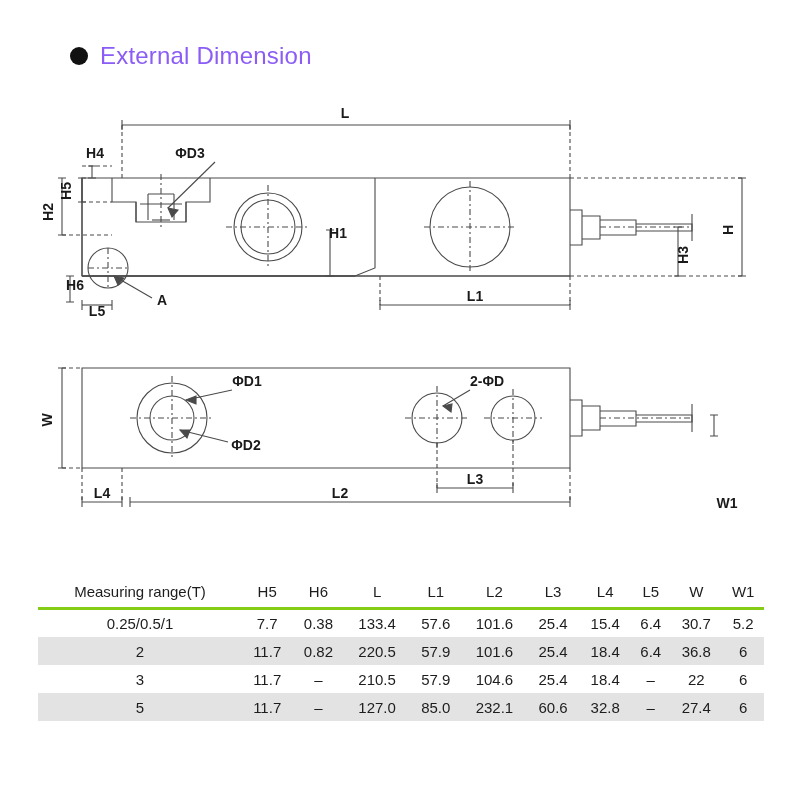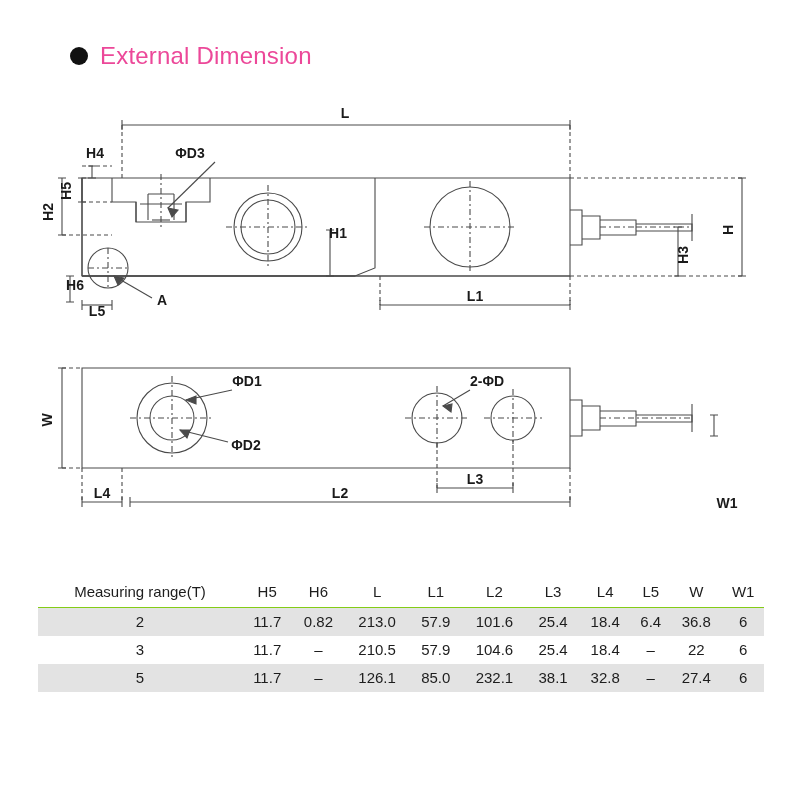--- a/index.html
+++ b/index.html
@@ -12,36 +12,36 @@
     overflow:hidden;
   }
   .title-row{
     position:absolute;left:70px;top:42px;
     display:flex;align-items:center;gap:12px;
   }
   .bullet{
     width:18px;height:18px;border-radius:50%;background:#111;display:inline-block;
   }
   .title-text{
-    font-size:24px;color:#ec4899;letter-spacing:.2px;
+    font-size:24px;color:#8b5cf6;letter-spacing:.2px;
   }
   .drawing{
     position:absolute;left:0;top:90px;width:800px;height:470px;
   }
   .table-wrap{
     position:absolute;left:38px;top:578px;width:726px;
   }
   table.spec{
     border-collapse:collapse;width:100%;font-size:15px;
   }
   table.spec th, table.spec td{
     text-align:center;padding:5px 2px;font-weight:normal;color:#1d1d1d;
   }
   table.spec thead th{
-    border-bottom:1px solid #84cc16;
+    border-bottom:3px solid #84cc16;
     padding-bottom:7px;
     font-size:15px;
   }
   table.spec thead th.first{ text-align:center; }
   table.spec tbody tr.alt{ background:#e3e3e3; }
   table.spec tbody tr{ height:28px; }
   table.spec tbody tr td:first-child{ width:200px; }
   svg{display:block;}
   text{font-family:"Liberation Sans", sans-serif;}
 </style>
@@ -238,25 +238,38 @@
         <th>L1</th>
         <th>L2</th>
         <th>L3</th>
         <th>L4</th>
         <th>L5</th>
         <th>W</th>
         <th>W1</th>
       </tr>
     </thead>
     <tbody>
+      <tr>
+        <td>0.25/0.5/1</td>
+        <td>7.7</td>
+        <td>0.38</td>
+        <td>133.4</td>
+        <td>57.6</td>
+        <td>101.6</td>
+        <td>25.4</td>
+        <td>15.4</td>
+        <td>6.4</td>
+        <td>30.7</td>
+        <td>5.2</td>
+      </tr>
       <tr class="alt">
         <td>2</td>
         <td>11.7</td>
         <td>0.82</td>
-        <td>213.0</td>
+        <td>220.5</td>
         <td>57.9</td>
         <td>101.6</td>
         <td>25.4</td>
         <td>18.4</td>
         <td>6.4</td>
         <td>36.8</td>
         <td>6</td>
       </tr>
       <tr>
         <td>3</td>
@@ -268,24 +281,24 @@
         <td>25.4</td>
         <td>18.4</td>
         <td>–</td>
         <td>22</td>
         <td>6</td>
       </tr>
       <tr class="alt">
         <td>5</td>
         <td>11.7</td>
         <td>–</td>
-        <td>126.1</td>
+        <td>127.0</td>
         <td>85.0</td>
         <td>232.1</td>
-        <td>38.1</td>
+        <td>60.6</td>
         <td>32.8</td>
         <td>–</td>
         <td>27.4</td>
         <td>6</td>
       </tr>
     </tbody>
   </table>
 </div>
 
 </body></html>

